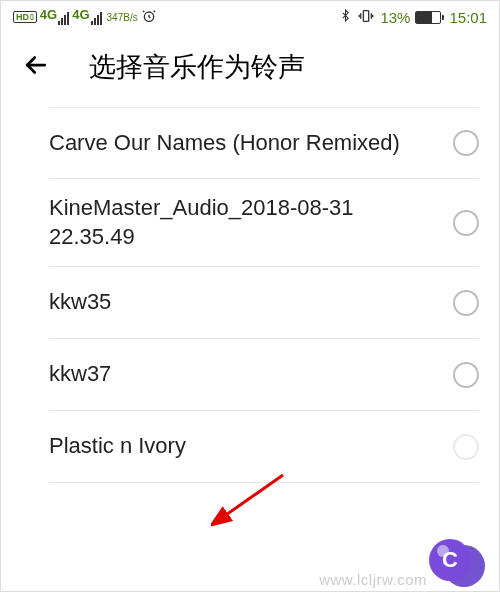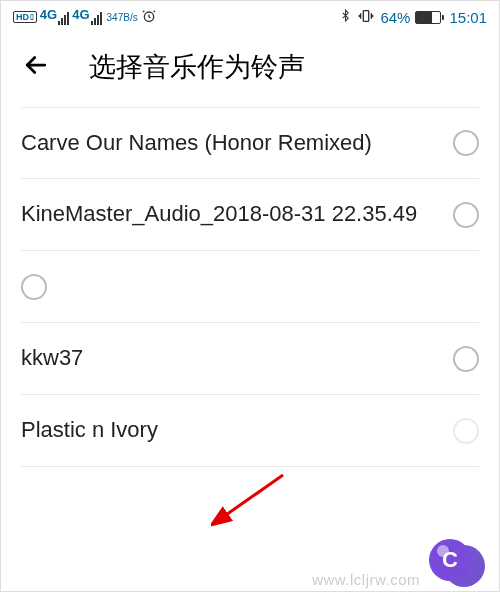--- a/index.html
+++ b/index.html
@@ -12,21 +12,21 @@
       overflow: hidden;
       border: 1px solid #ddd;
     }
     .status-bar {
       height: 32px;
       display: flex;
       align-items: center;
       justify-content: space-between;
       padding: 0 12px;
       font-size: 15px;
-      color: #0369a1;
+      color: #4d7c0f;
     }
     .status-left, .status-right {
       display: flex;
       align-items: center;
       gap: 5px;
     }
     .status-left { gap: 3px; }
     .net-speed {
       display: flex;
       line-height: 0.9;
@@ -119,20 +119,21 @@
       padding: 0 20px;
     }
     .list-item {
       display: flex;
       align-items: center;
       justify-content: space-between;
       border-bottom: 1px solid #e8e8e8;
       min-height: 72px;
       padding: 15px 0;
       gap: 20px;
+      margin-left: 28px;
     }
     .list-item:first-child { border-top: 1px solid #e8e8e8; }
     .item-label {
       font-size: 22px;
       color: #222;
       line-height: 1.3;
       word-break: break-word;
       flex: 1;
     }
     .radio {
@@ -147,21 +148,21 @@
       position: absolute;
       left: 210px;
       top: 468px;
       pointer-events: none;
     }
     .arrow-overlay svg { width: 80px; height: 60px; }
 
     .watermark-text {
       position: absolute;
       bottom: 3px;
-      right: 79px;
+      right: 72px;
       font-size: 15px;
       color: #ccc;
       letter-spacing: 0.5px;
     }
     .watermark-logo {
       position: absolute;
       bottom: 2px;
       right: 14px;
       width: 66px;
       height: 52px;
@@ -236,21 +237,21 @@
       <svg viewBox="0 0 24 24" fill="none" stroke="#333" stroke-width="2">
         <path d="M7 7l10 10-5 5V2l5 5L7 17"></path>
       </svg>
     </span>
     <span class="vibrate-icon">
       <svg viewBox="0 0 24 24" fill="none" stroke="#333" stroke-width="2">
         <rect x="8" y="4" width="8" height="16" rx="1"></rect>
         <path d="M4 8v8M2 10v4M20 8v8M22 10v4"></path>
       </svg>
     </span>
-    <span>64%</span>
+    <span>13%</span>
     <span class="battery-icon">
       <span class="battery">
           <span class="battery-fill"></span>
         </span>
     </span>
     <span class="time">15:01</span>
   </div>
 </div>
 
 <div class="header">
@@ -266,20 +267,21 @@
 <div class="list">
   <div class="list-item">
     <span class="item-label">Carve Our Names (Honor Remixed)</span>
     <span class="radio"></span>
   </div>
   <div class="list-item">
     <span class="item-label">KineMaster_Audio_2018-08-31 22.35.49</span>
     <span class="radio"></span>
   </div>
   <div class="list-item">
+    <span class="item-label">kkw35</span>
     <span class="radio"></span>
   </div>
   <div class="list-item">
     <span class="item-label">kkw37</span>
     <span class="radio"></span>
   </div>
   <div class="list-item">
     <span class="item-label">Plastic n Ivory</span>
     <span class="radio" style="opacity:0.3"></span>
   </div>

